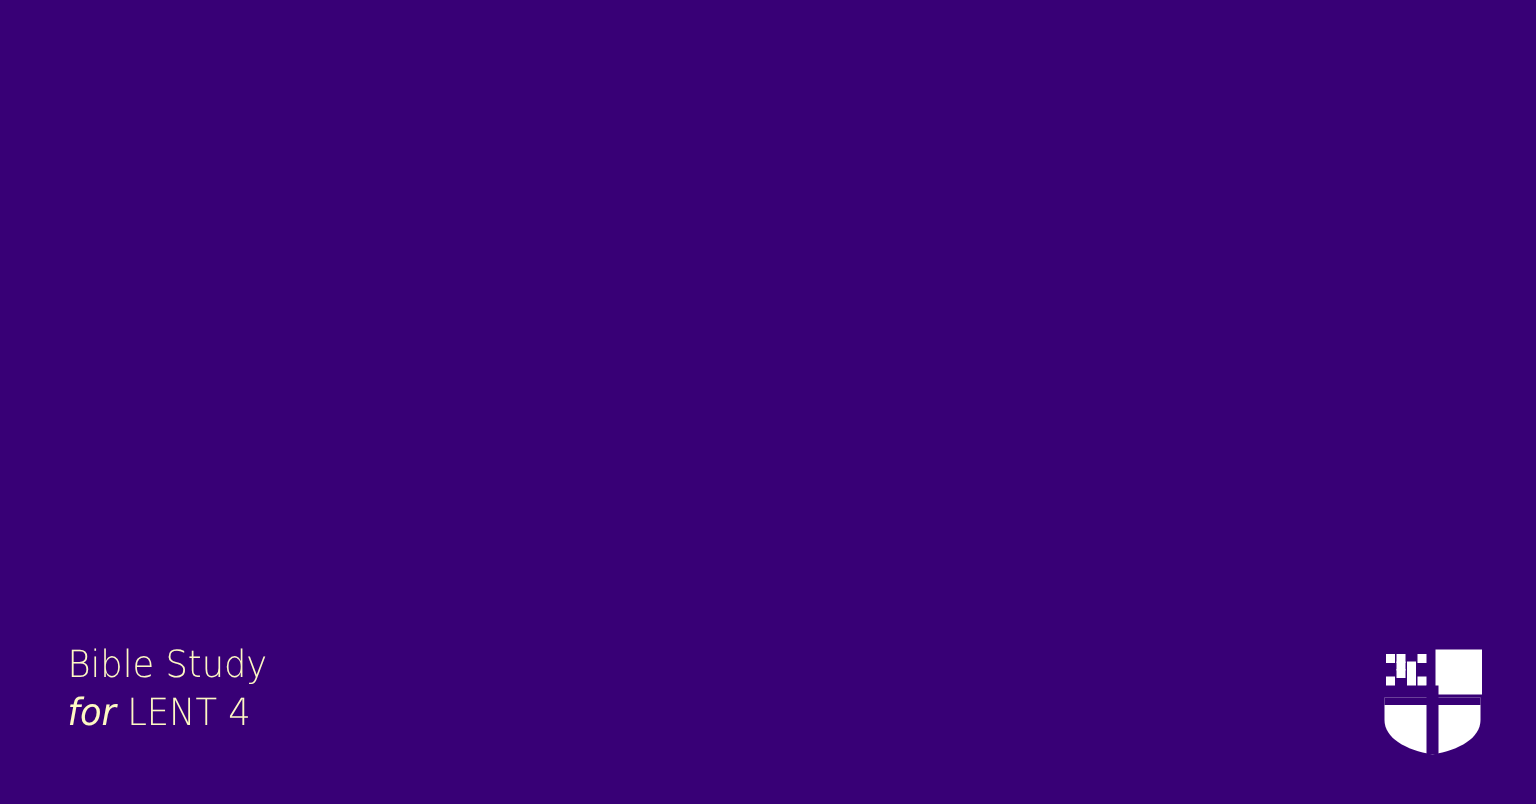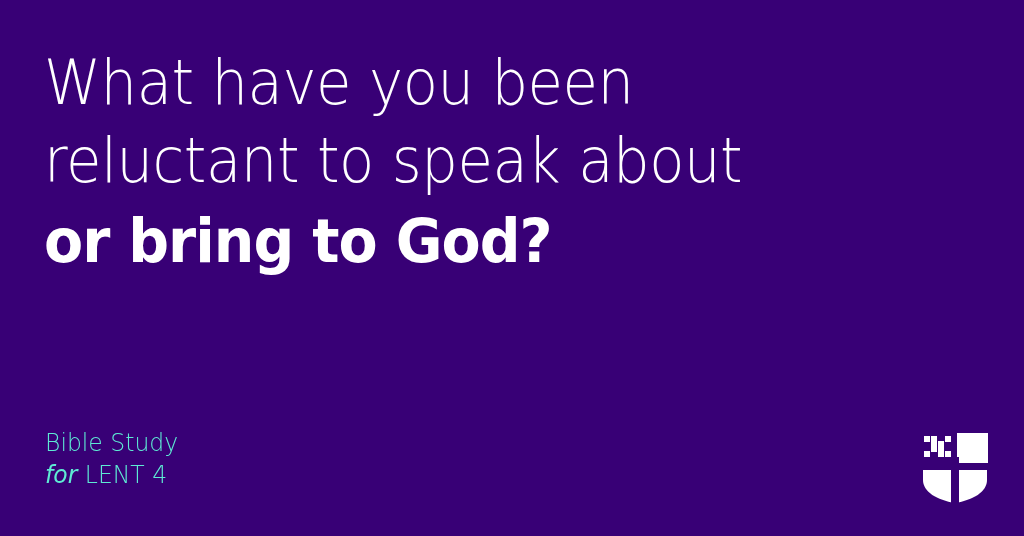--- a/index.html
+++ b/index.html
@@ -55,21 +55,21 @@
     transform: scaleX(0.95);
     transform-origin: left center;
     letter-spacing: -1px;
   }
 
   
   #caption {
     position: absolute;
     left: 45px;
     top: 427px;
-    color: #5eead4;
+    color: #fef9c3;
   }
 
   .cap-line {
     font-family: "DejaVu Sans", sans-serif;
     font-weight: 300;
     font-size: 25px;
     line-height: 32px;
     white-space: nowrap;
     transform: scaleX(0.94);
     transform-origin: left center;
@@ -91,25 +91,20 @@
     display: block;
     width: 68px;
     height: 72px;
   }
 </style>
 </head>
 <body>
 
 <div id="card" style="background: rgb(56, 0, 118);">
 
-  <div id="headline">
-    <div class="hl-line hl-light">What have you been</div>
-    <div class="hl-line hl-light">reluctant to speak about</div>
-    <div class="hl-line hl-bold">or bring to God?</div>
-  </div>
 
   <div id="caption">
     <div class="cap-line">Bible Study</div>
     <div class="cap-line">
       <span class="cap-italic">for</span><span>&nbsp;</span><span>LENT 4</span>
     </div>
   </div>
 
   <div id="logo">
     <svg viewBox="0 0 68 72" xmlns="http://www.w3.org/2000/svg">

